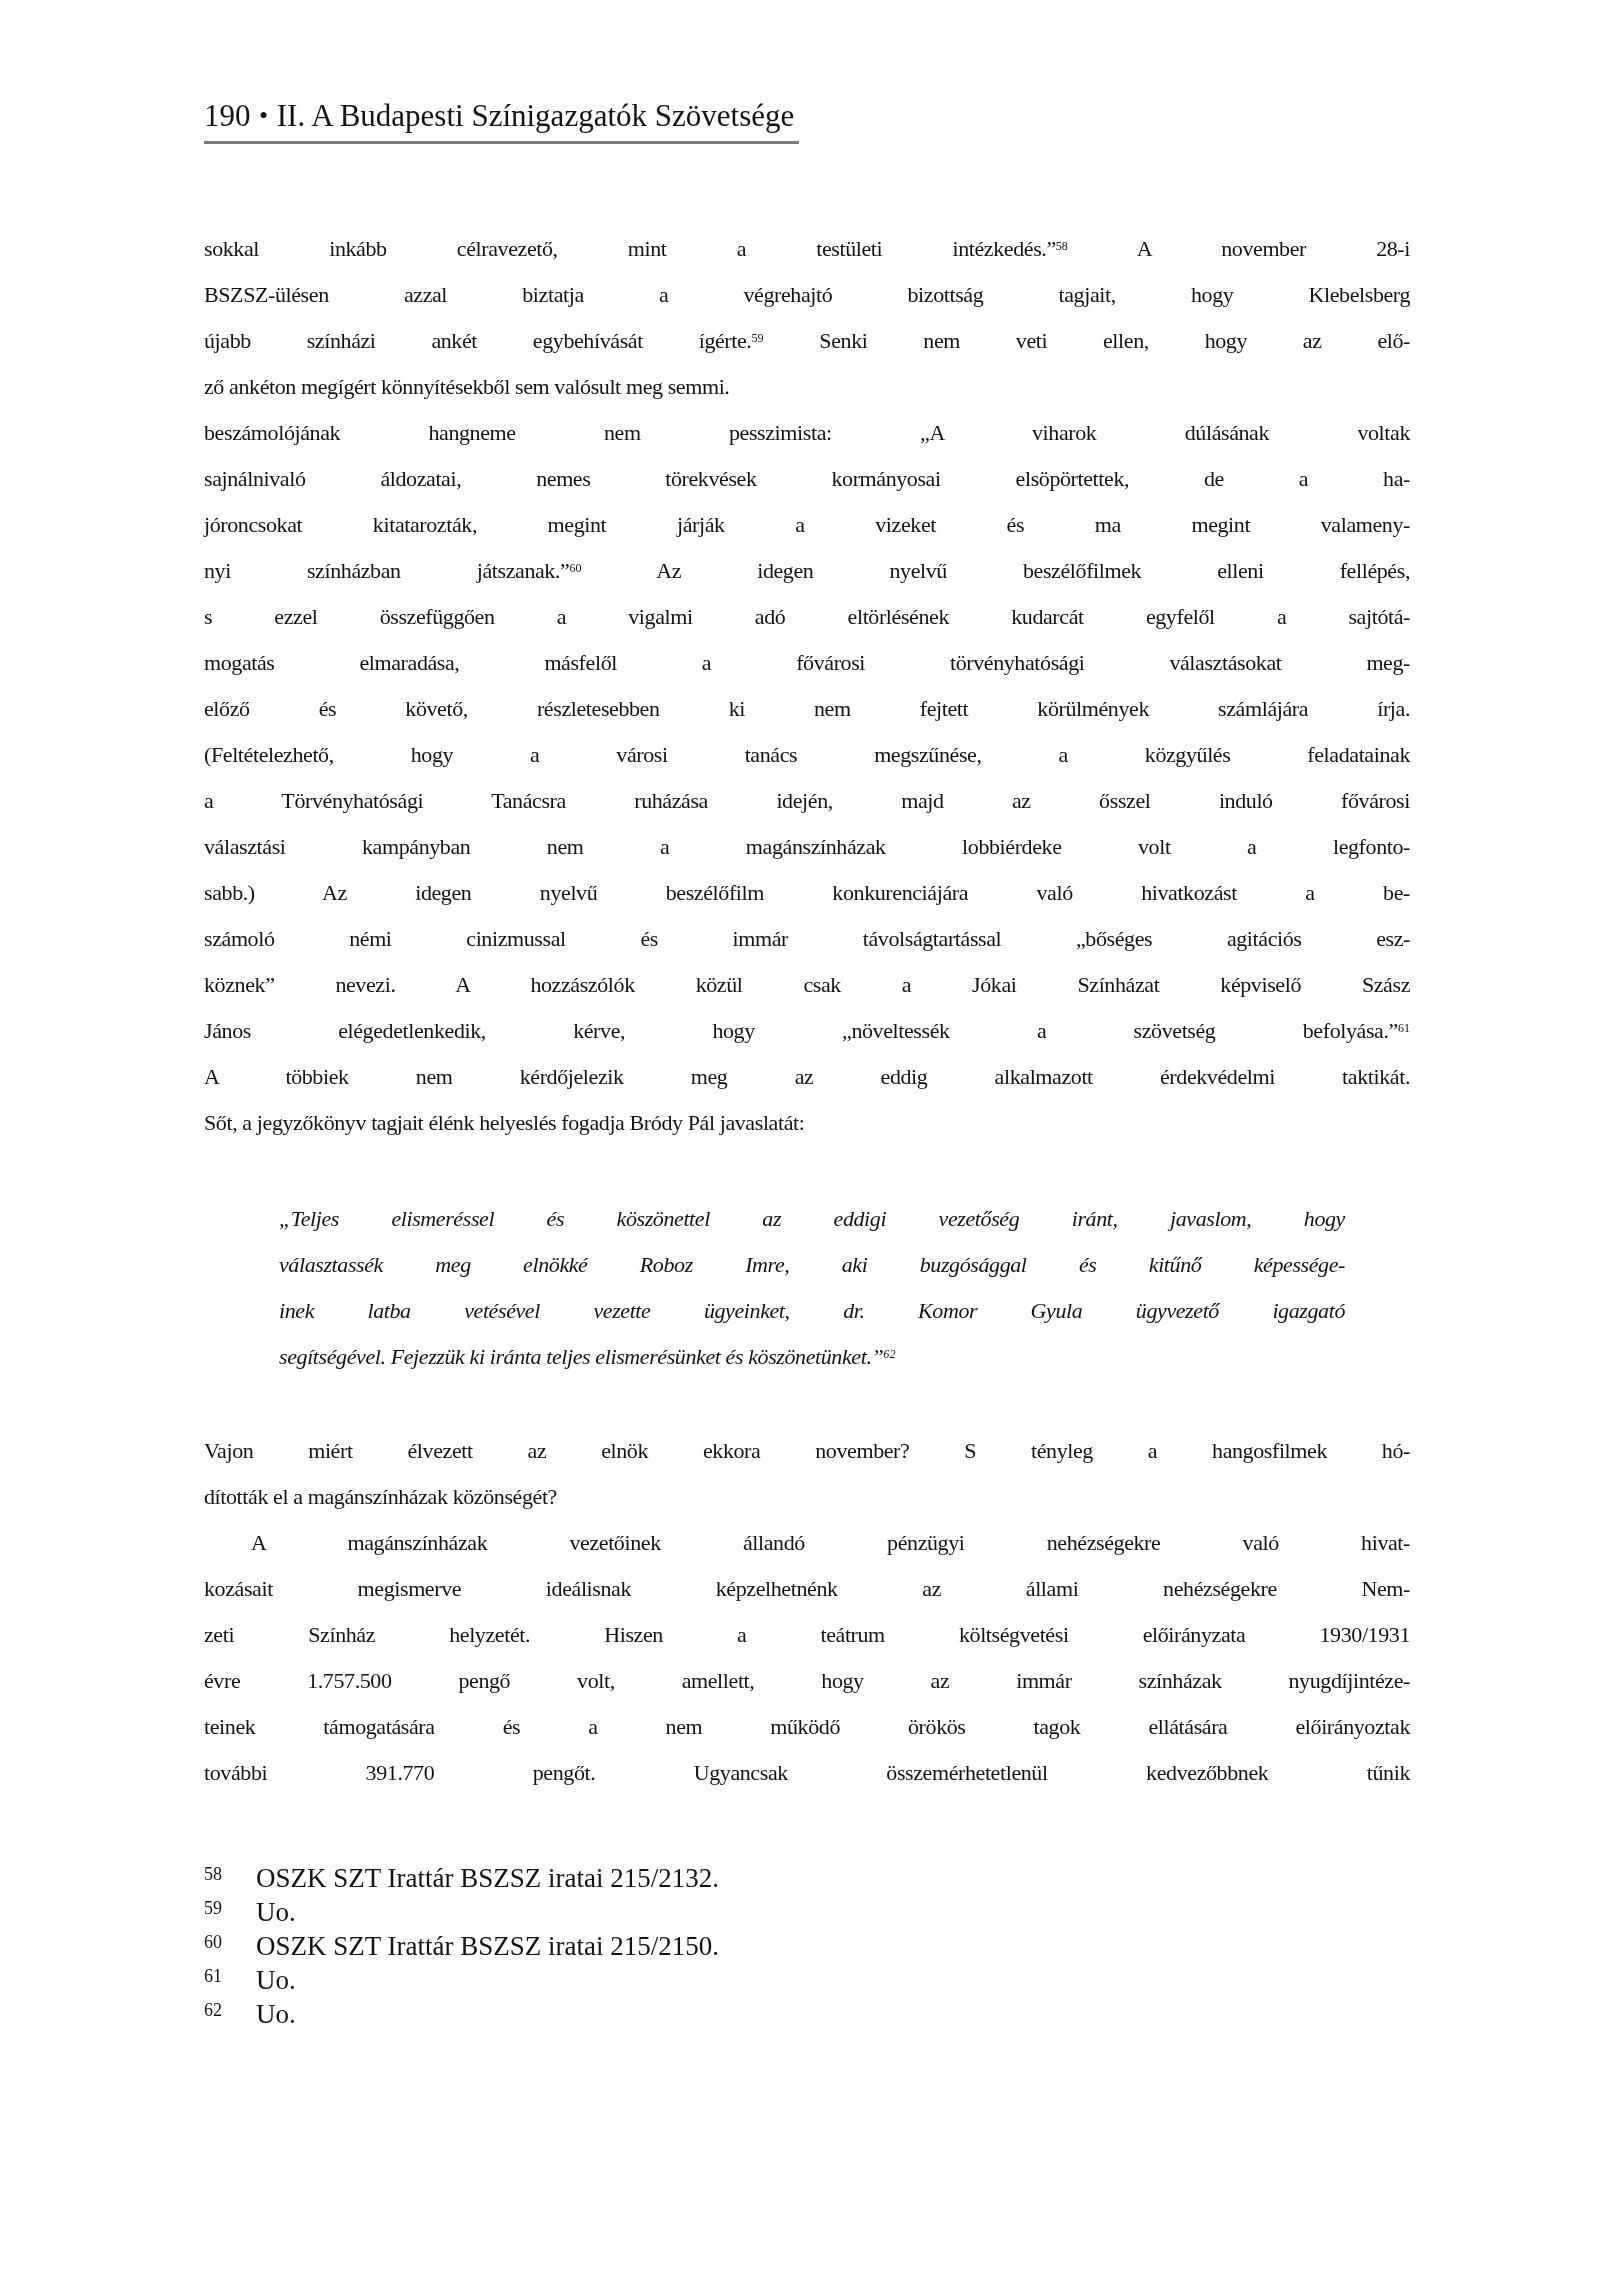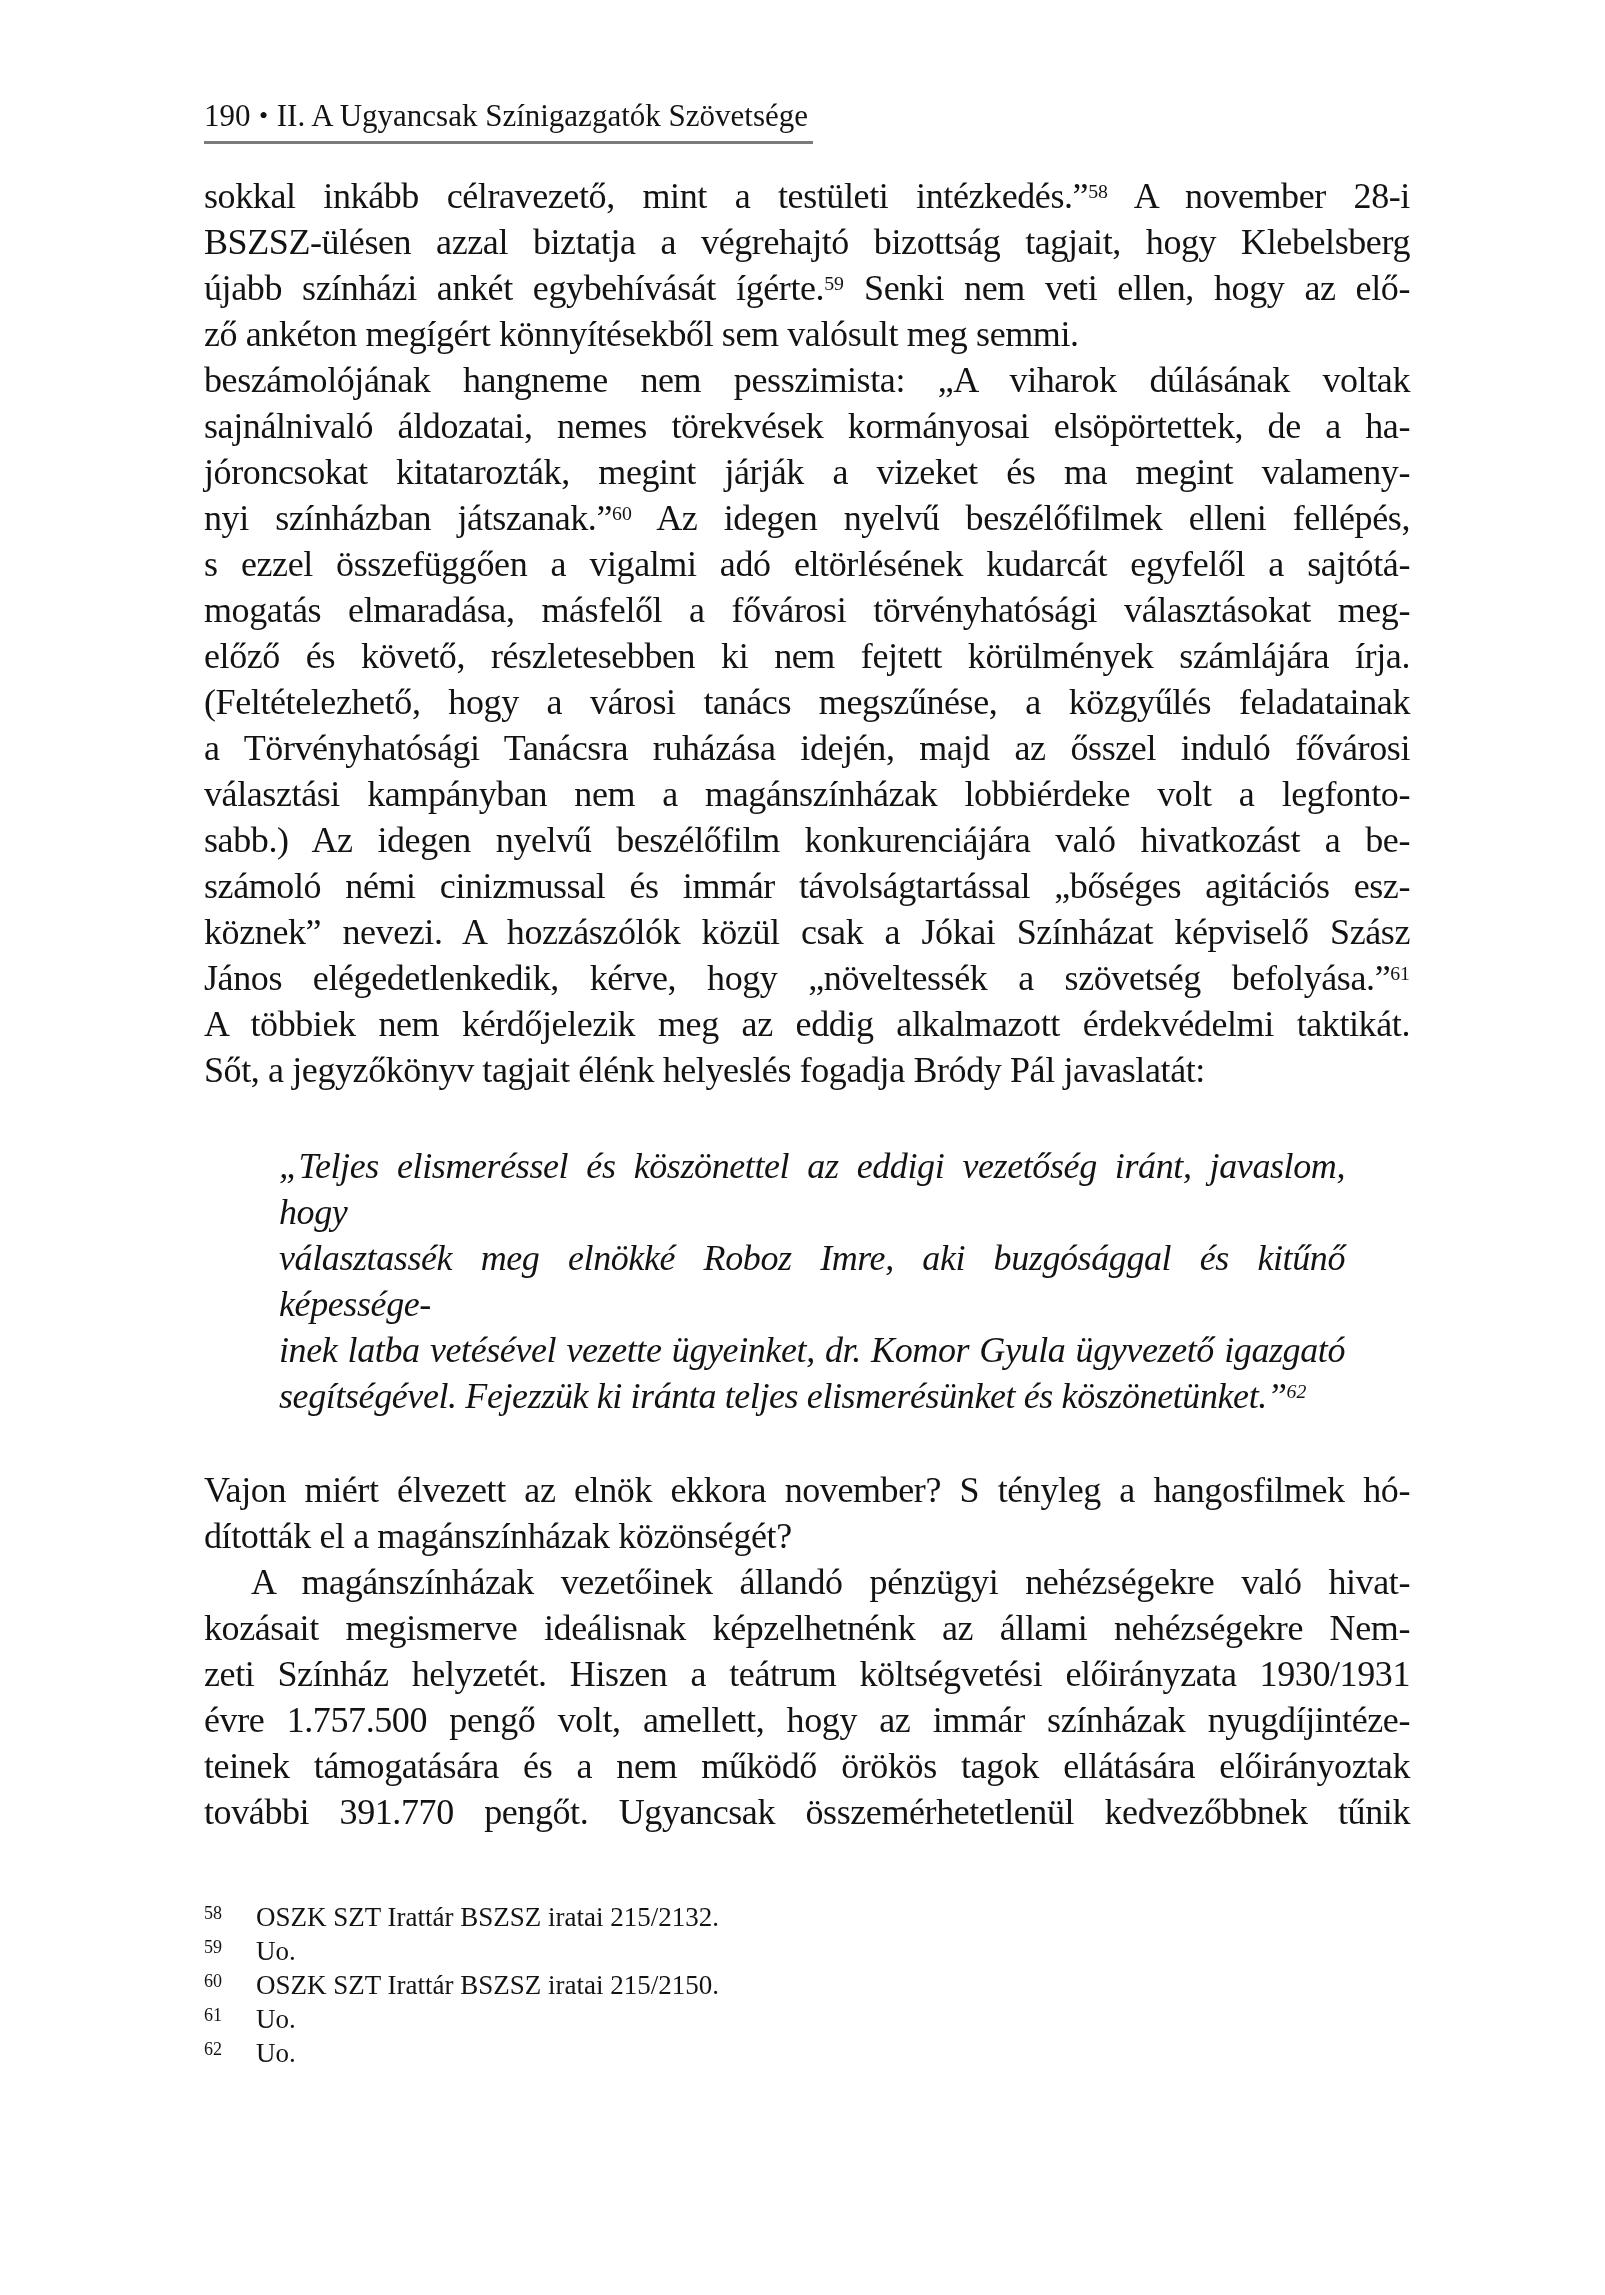--- a/index.html
+++ b/index.html
@@ -25,22 +25,22 @@
     display: inline-block;
     font-size: 31px;
     line-height: 31px;
     padding-bottom: 9.5px;
     padding-right: 5.2px;
     border-bottom: 3.4px solid #7b7b7b;
     white-space: nowrap;
   }
   .header-inner .sep { padding: 0 8.6px; font-size: 26px; vertical-align: 1.7px; }
   .body-text {
-    margin-top: 29px;
-    font-size: 36px;
+    margin-top: 82px;
+    font-size: 22px;
     line-height: 46px;
   }
   .para { margin: 0; }
   .line {
     text-align: justify;
     text-align-last: justify;
     letter-spacing: -0.4px;
     white-space: normal;
   }
   .line.indent { text-indent: 47px; }
@@ -75,21 +75,21 @@
   .fn-text { flex: 1; }
 </style>
 </head>
 <body>
 
 <div class="page">
   <div class="content">
 
     <div class="page-header">
       <div class="header-inner">
-        <span>190</span><span class="sep">•</span><span>II. A Ugyancsak Színigazgatók Szövetsége</span>
+        <span>190</span><span class="sep">•</span><span>II. A Budapesti Színigazgatók Szövetsége</span>
       </div>
     </div>
 
     <div class="body-text">
         <div class="para">
           <div class="line">sokkal inkább célravezető, mint a testületi intézkedés.”<sup>58</sup> A november 28-i</div>
           <div class="line">BSZSZ-ülésen azzal biztatja a végrehajtó bizottság tagjait, hogy Klebelsberg</div>
           <div class="line">újabb színházi ankét egybehívását ígérte.<sup>59</sup> Senki nem veti ellen, hogy az elő-</div>
           <div class="line last">ző ankéton megígért könnyítésekből sem valósult meg semmi.</div>
         </div>

